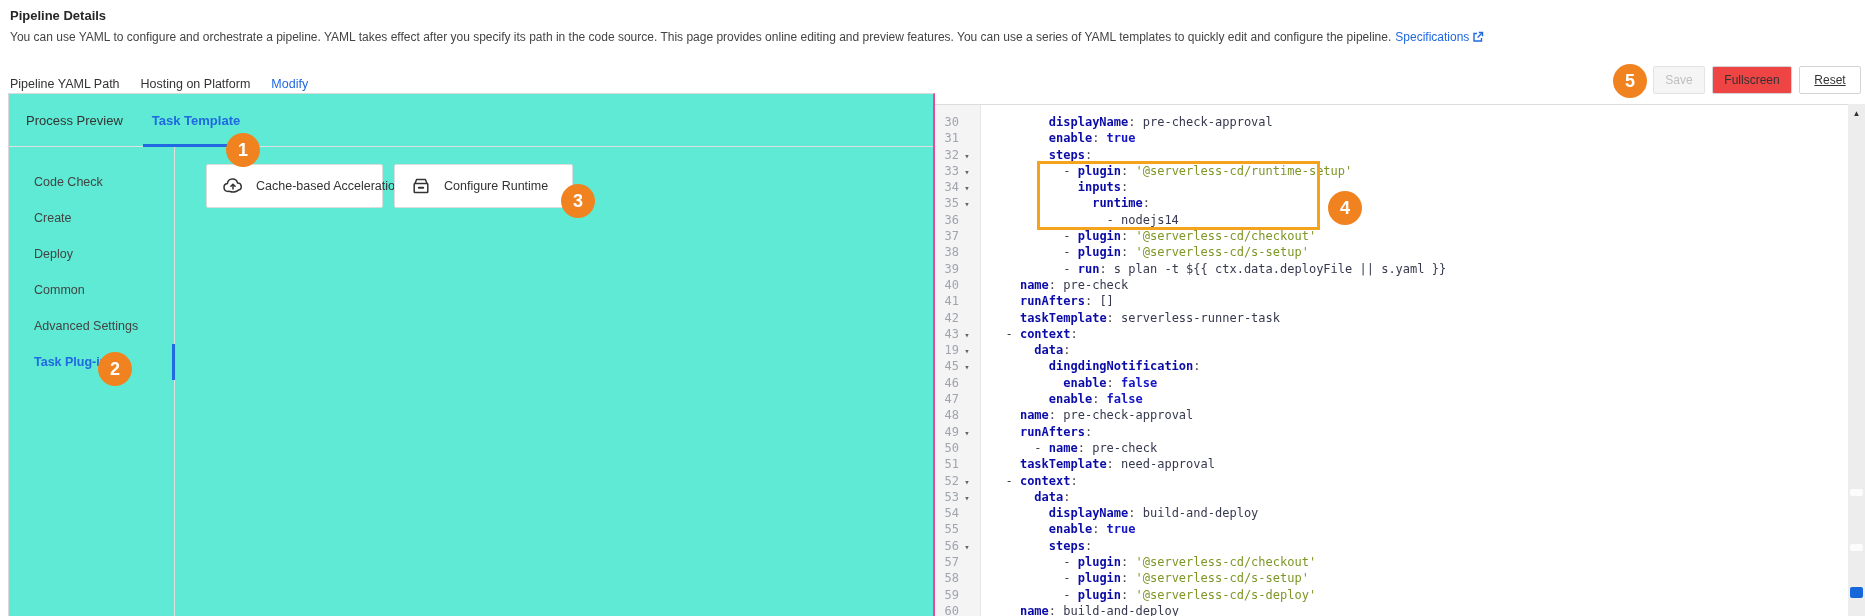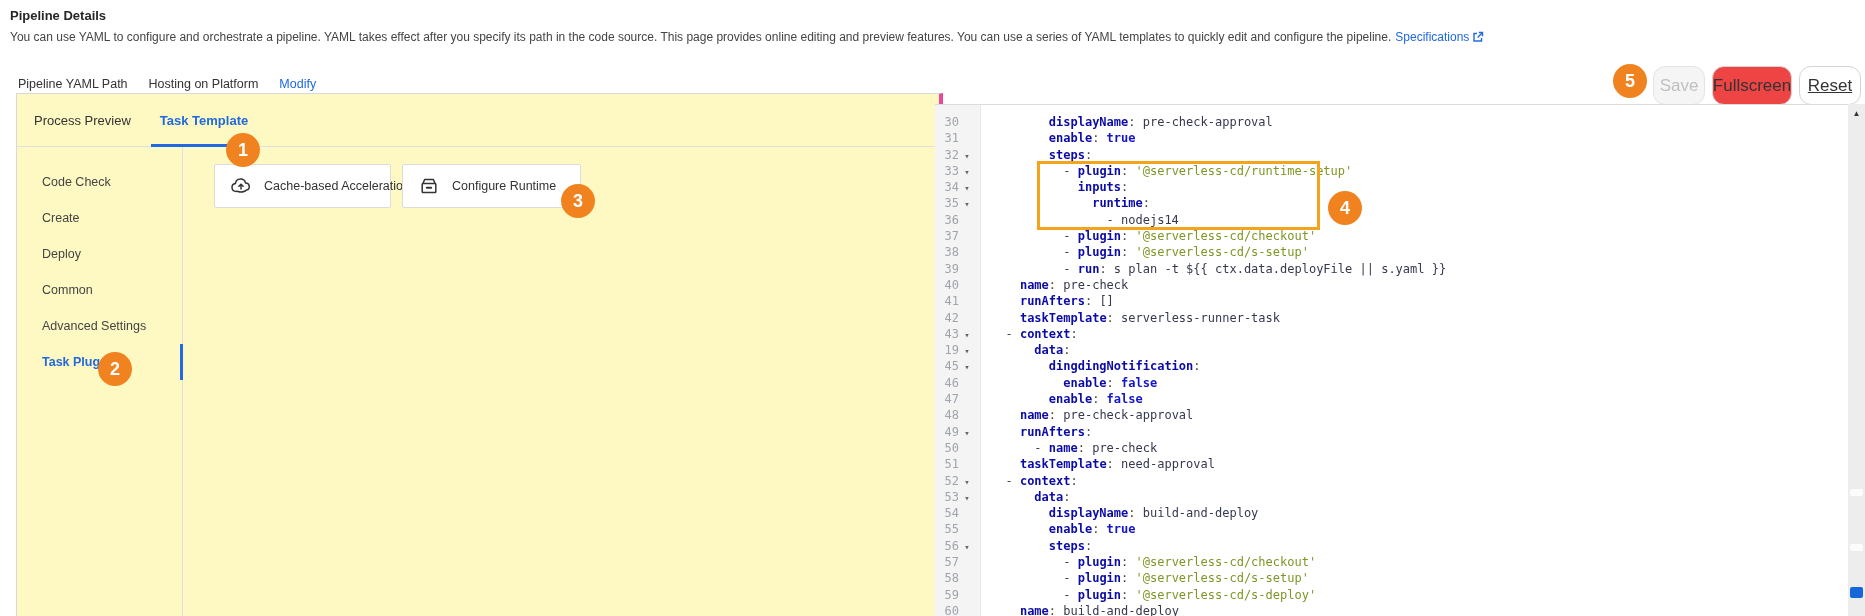--- a/index.html
+++ b/index.html
@@ -5,32 +5,32 @@
   * { margin:0; padding:0; box-sizing:border-box; }
   html,body { width:1865px; height:616px; background:#fff; overflow:hidden; }
   body { position:relative; font-family:"Liberation Sans", sans-serif; color:#333; }
 
   
   .page-title { position:absolute; left:10px; top:8px; font-size:13px; font-weight:bold; color:#262626; }
   .page-desc  { position:absolute; left:10px; top:30px; font-size:12px; color:#444; display:flex; align-items:center; gap:4px; white-space:nowrap; }
   .spec-link  { color:#2069e0; text-decoration:none; display:inline-flex; align-items:center; gap:3px; cursor:pointer; }
 
   
-  .path-bar { position:absolute; left:10px; top:77px; font-size:12.5px; display:flex; gap:21px; align-items:center; color:#333;margin-left:8px; }
+  .path-bar { position:absolute; left:10px; top:77px; font-size:12.5px; display:flex; gap:21px; align-items:center; color:#333; }
   .path-bar .modify { color:#2069e0; cursor:pointer; }
 
   .actions { position:absolute; top:66px; right:4px; display:flex; gap:7px; height:28px; }
-  .btn { height:39px; font-size:17px; border-radius:12px; display:flex; align-items:center; justify-content:center; cursor:pointer; }
+  .btn { height:28px; font-size:12px; border-radius:2px; display:flex; align-items:center; justify-content:center; cursor:pointer; }
   .btn.save { width:52px; background:#f5f5f5; border:1px solid #e4e4e4; color:#bfbfbf; }
   .btn.fullscreen { width:80px; background:#ef4444; border:1px solid #d4d4d4; color:#333; }
   .btn.reset { width:62px; background:#fff; border:1px solid #d4d4d4; color:#333;text-decoration:underline; }
 
   
-  .left-panel { position:absolute; left:16px; top:93px; width:927px; bottom:0;
-                border-top:1px solid #d9d9d9; border-left:1px solid #d9d9d9; border-right:4px solid #ec4899; background:#fef9c3; }
+  .left-panel { position:absolute; left:8px; top:93px; width:927px; bottom:0;
+                border-top:1px solid #d9d9d9; border-left:1px solid #d9d9d9; border-right:2px solid #ec4899; background:#5eead4; }
   .tabbar { position:relative; height:53px; border-bottom:1px solid #e0e0e0; display:flex; align-items:center; }
   .tab { position:relative; height:53px; line-height:53px; font-size:13px; color:#333; cursor:pointer; margin-left:17px; }
   .tab + .tab { margin-left:29px; }
   .tab.active { color:#2069e0; font-weight:bold; }
   .tab.active::after { content:""; position:absolute; left:-9px; right:-9px; bottom:0; height:3px; background:#2069e0; }
 
   .side-nav { position:absolute; left:0; top:53px; bottom:0; width:166px; border-right:1px solid #e0e0e0; padding-top:17px; }
   .side-item { position:relative; height:36px; line-height:36px; padding-left:25px; font-size:12.5px; color:#444; cursor:pointer; white-space:nowrap; }
   .side-item.active { color:#2069e0; font-weight:bold; }
   .side-item.active::after { content:""; position:absolute; right:-1px; top:0; bottom:0; width:3px; background:#2069e0; }

